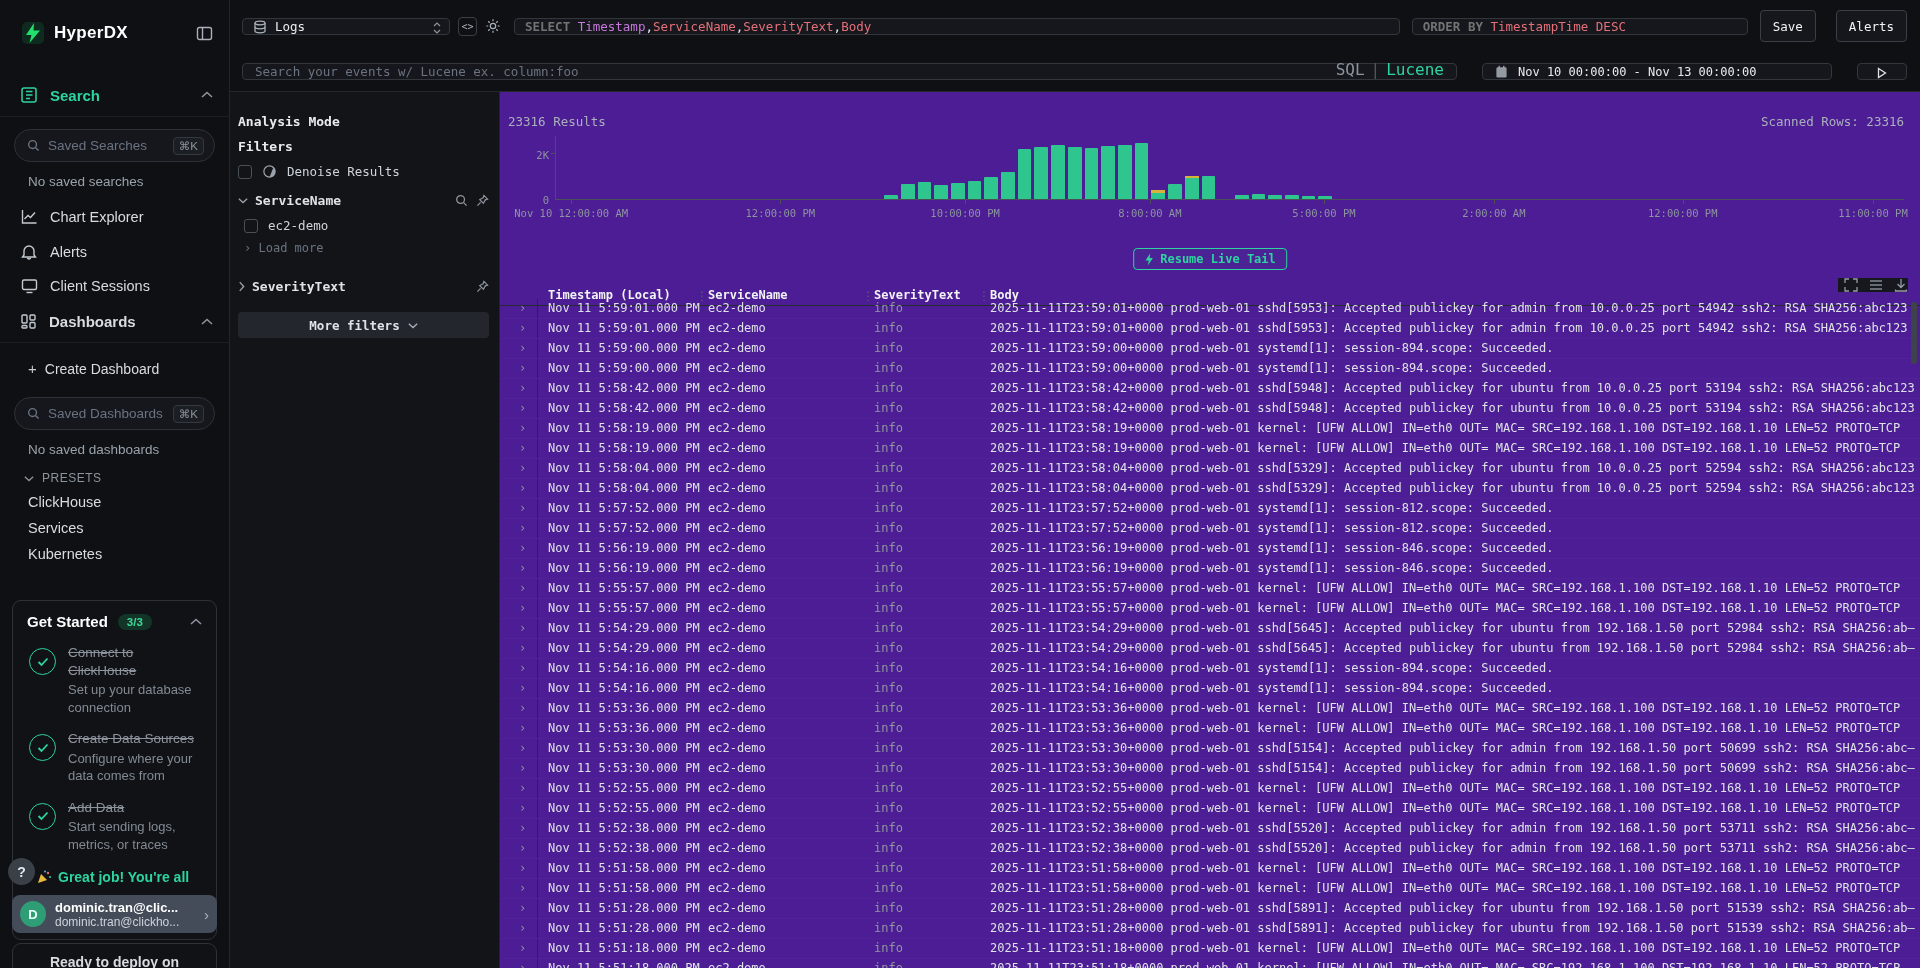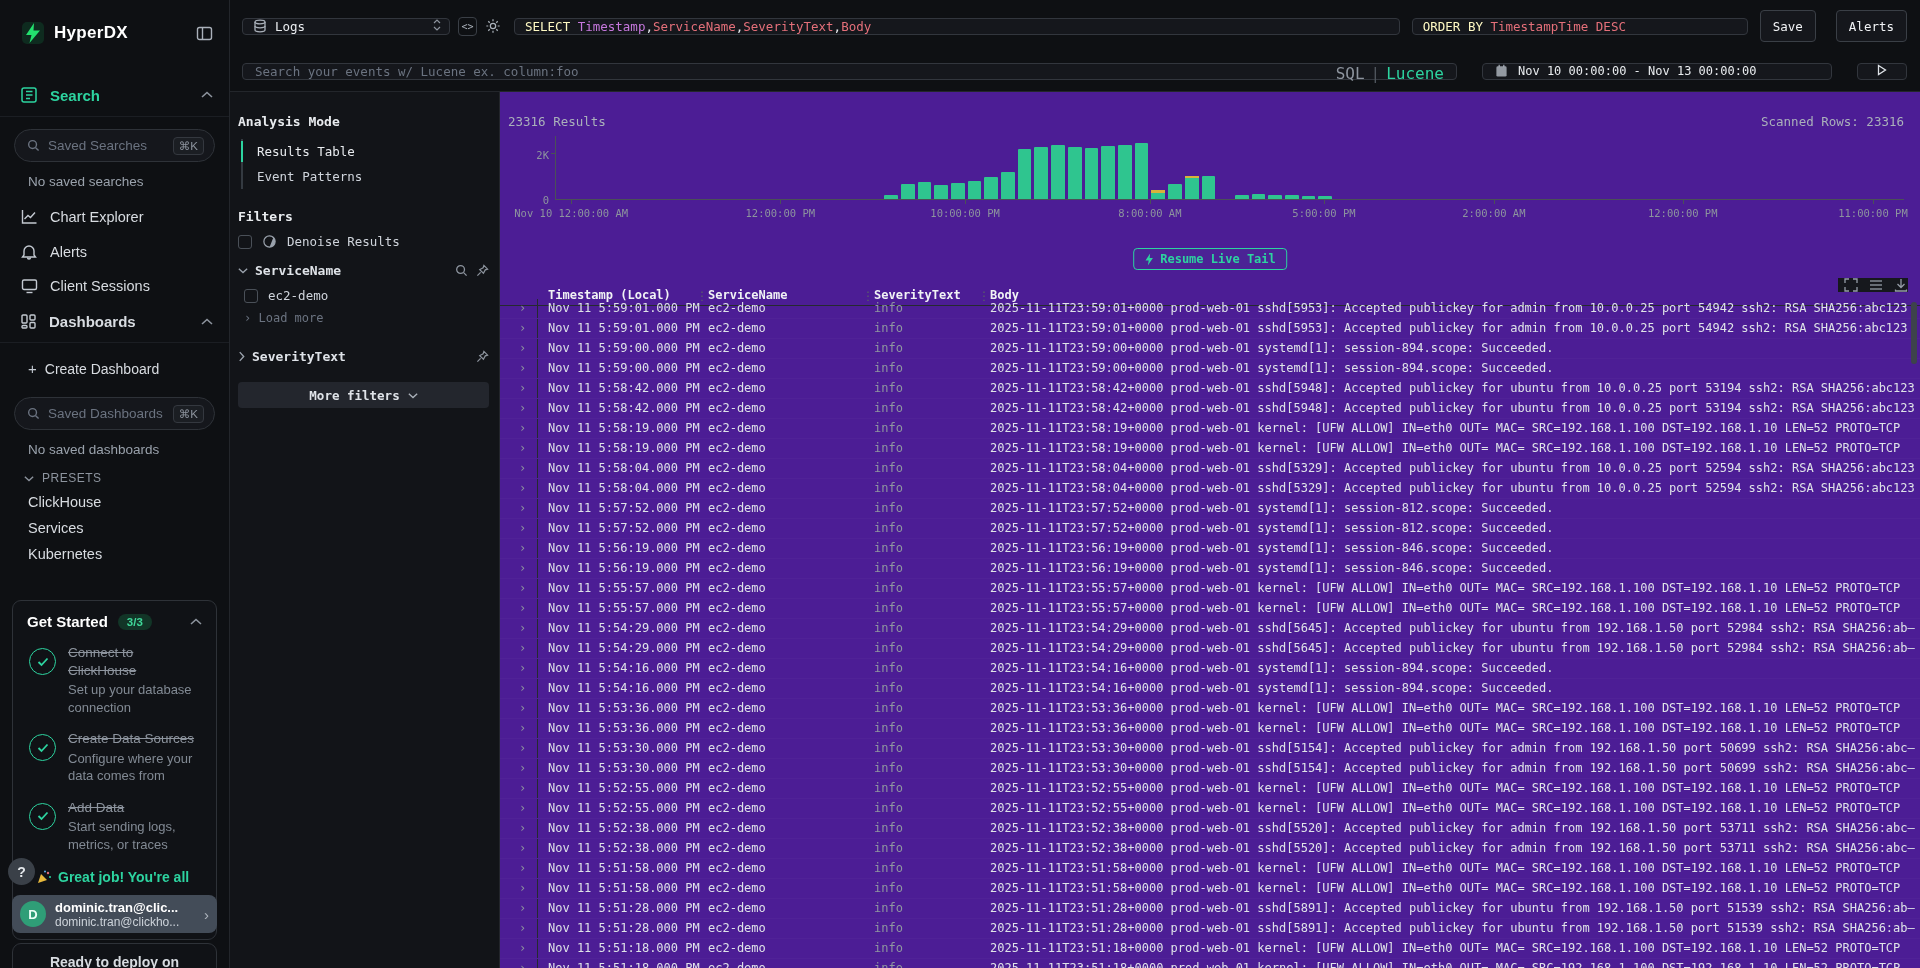--- a/index.html
+++ b/index.html
@@ -61,30 +61,30 @@
   .deploy-card { position:absolute; left:12px; right:12px; top:943px; height:44px;
                  border:1px solid #2e3238; border-radius:9px; background:#101216; text-align:center;
                  padding-top:10px; font-size:14px; font-weight:bold; color:#d8dce1; z-index:2; }
 
   
   #right { flex:1; display:flex; flex-direction:column; }
   #topbar { height:92px; background:#0e1013; border-bottom:1px solid #23262b; padding:10px 13px 0 12px; flex:none; }
   .tb-row { display:flex; align-items:center; height:32px; }
   .tb-row + .tb-row { margin-top:13px;gap:12px; }
   .inputbox { background:#15171c; border:1px solid #32363d; border-radius:4px; height:17px;
-              display:flex; align-items:flex-start; font-size:12.5px; }
+              display:flex; align-items:flex-end; font-size:12.5px; }
   .src-select { width:208px; padding:0 8px 0 10px; color:#e9ecef; cursor:pointer; }
   .src-select .lbl { margin-left:8px; }
   .src-caret { margin-left:auto; color:#8d949e; }
   .icon-btn { width:19px; height:19px; border:1px solid #3a3f46; border-radius:4px; margin-left:8px;
               display:flex; align-items:center; justify-content:center; color:#aab1ba; font-size:10px; cursor:pointer; }
   .icon-btn.noborder { border:none; width:22px; height:22px; margin-left:5px; }
   .sql-input { flex:1; margin-left:10px; padding:0 10px; color:#e9ecef; cursor:text; }
   .order-input { width:336px; margin-left:12px; padding:0 10px; cursor:text; white-space:nowrap; overflow:hidden; }
-  .q-kw { color:#fef9c3; font-weight:normal; }
+  .q-kw { color:#737373; font-weight:bold; }
   .q-purple { color:#c678dd; }
   .q-red { color:#e5707a; }
   .q-plain { color:#e9ecef; }
   .btn { height:32px; border:1px solid #3a3f46; border-radius:4px; background:#15171c; color:#f1f3f5;
          font-size:12.5px; display:flex; align-items:center; padding:0 12px; cursor:pointer; }
   .btn.save { margin-left:12px; }
   .btn.alerts { margin-left:20px; }
   .lucene-input { flex:1; padding:0 12px; color:#6b7380; cursor:text; }
   .lang-toggle { margin-left:auto; font-size:16px; }
   .lang-sql { color:#8d949e; cursor:pointer; }
@@ -414,24 +414,20 @@
               <polygon points="1.5,1.5 8.5,6 1.5,10.5"></polygon>
             </svg>
         </div>
       </div>
     </div>
 
     <div id="content">
 
       <div id="filterpanel">
         <div class="fp-label">Analysis Mode</div>
-        <div class="fp-modes">
-          <div class="fp-mode active">Results Table</div>
-          <div class="fp-mode">Event Patterns</div>
-        </div>
         <div class="fp-label">Filters</div>
         <div class="fp-row">
           <span class="cbox"></span>
           <span class="half-ic">
             <svg width="15" height="15" viewBox="0 0 16 16">
                 <circle cx="8" cy="8" r="6" fill="none" stroke="#9aa2ac" stroke-width="1.3"></circle>
                 <path d="M8 2 A6 6 0 0 1 8 14 L 12 4 Z" fill="#9aa2ac"></path>
               </svg>
           </span>
           <span class="lbl">Denoise Results</span>

